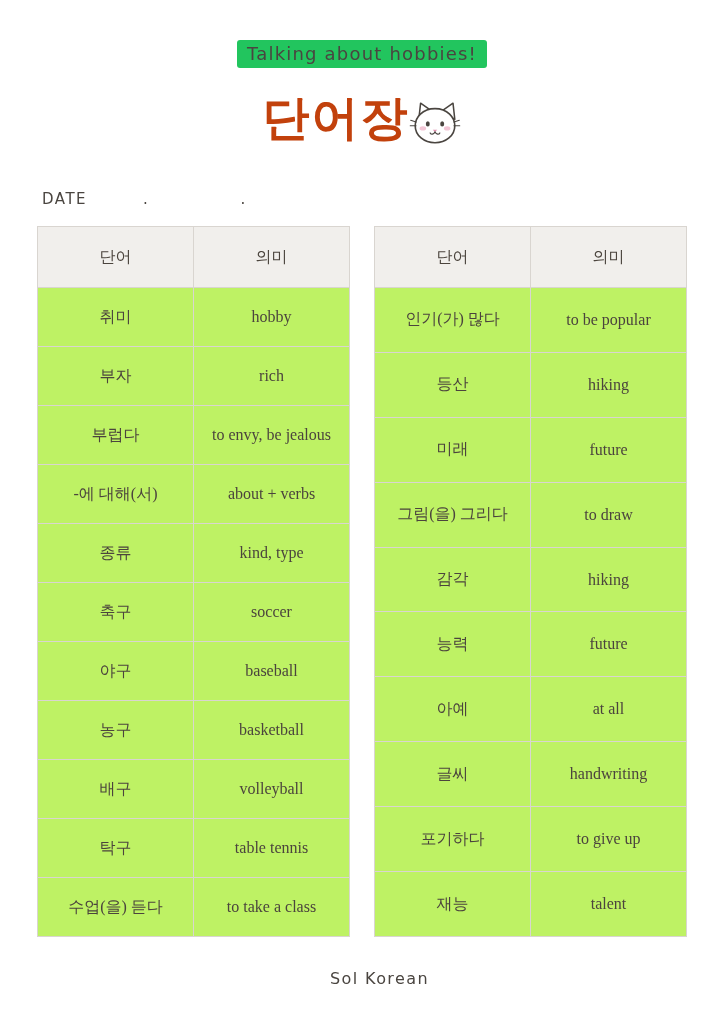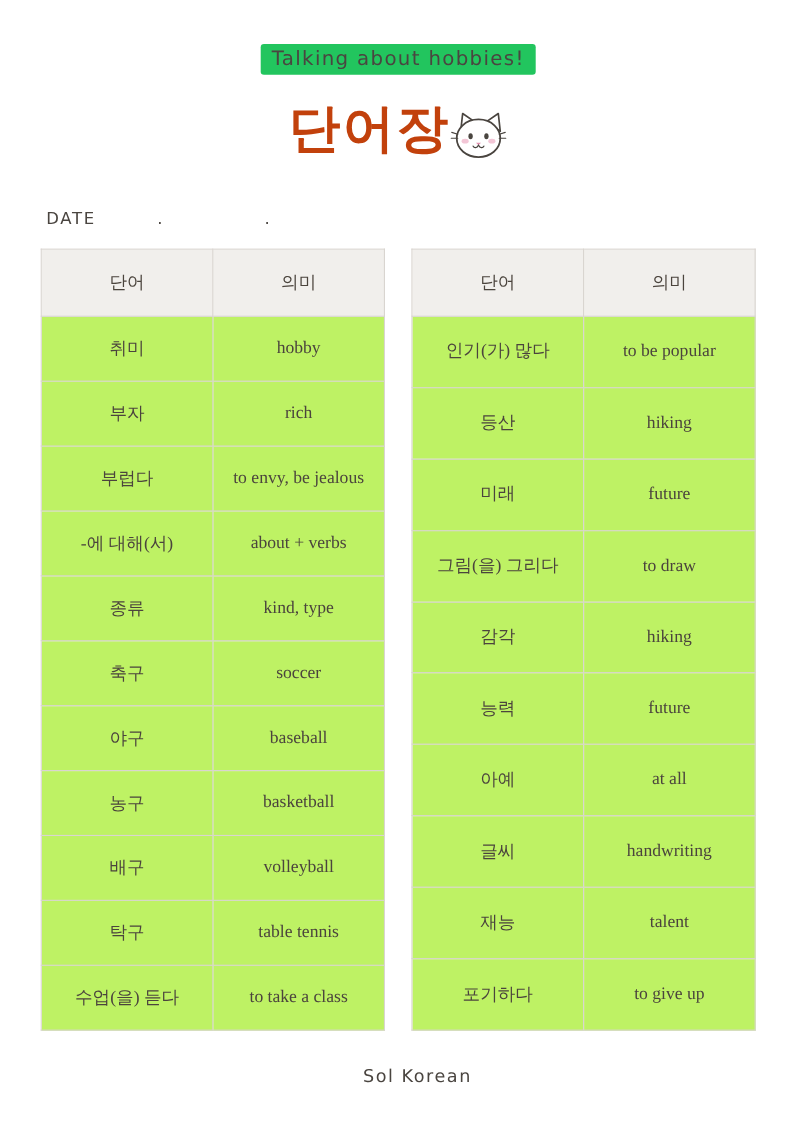--- a/index.html
+++ b/index.html
@@ -262,25 +262,25 @@
       </tr>
       <tr>
         <td class="word">아예</td>
         <td class="meaning">at all</td>
       </tr>
       <tr>
         <td class="word">글씨</td>
         <td class="meaning">handwriting</td>
       </tr>
       <tr>
+        <td class="word">포기하다</td>
+        <td class="meaning">to give up</td>
+      </tr>
+      <tr>
         <td class="word">재능</td>
         <td class="meaning">talent</td>
       </tr>
-      <tr>
-        <td class="word">포기하다</td>
-        <td class="meaning">to give up</td>
-      </tr>
     </tbody>
   </table>
 
 </div>
 
 <div class="footer">Sol Korean</div>
 
 </body></html>

